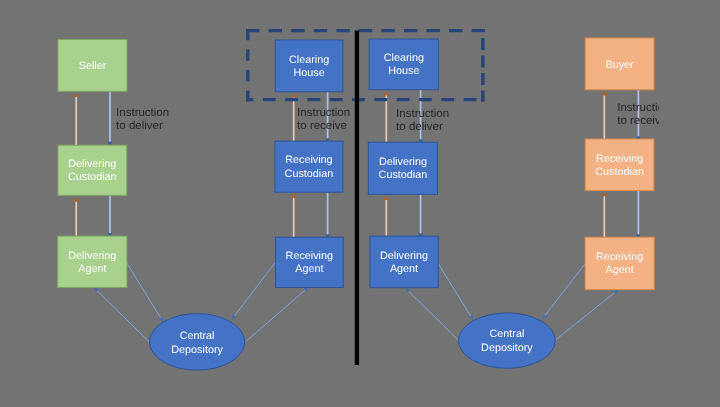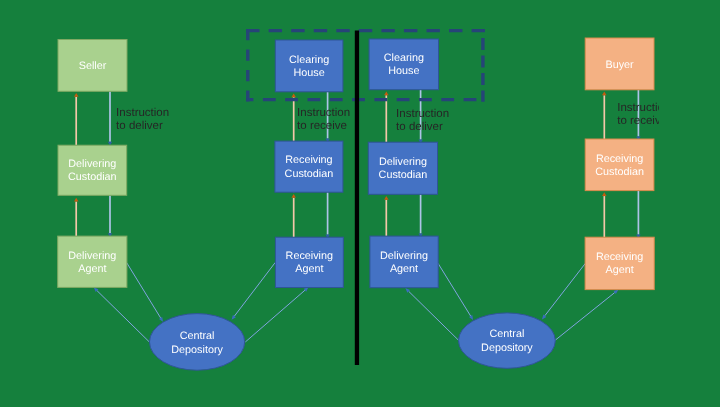--- a/index.html
+++ b/index.html
@@ -1,19 +1,19 @@
 <!DOCTYPE html>
 <html><head>
 <meta charset="utf-8">
 <title>Settlement Flow Diagram</title>
 <style>
   html,body{margin:0;padding:0;background:#ffffff;}
   body{width:720px;height:407px;overflow:hidden;font-family:"Liberation Sans",sans-serif;
        -webkit-font-smoothing:antialiased;text-rendering:geometricPrecision;}
-  #canvas{position:relative;width:720px;height:407px;background:#15803d;overflow:hidden;}
+  #canvas{position:relative;width:720px;height:407px;background:#737373;overflow:hidden;}
   svg#scene{position:absolute;left:0;top:0;width:720px;height:407px;display:block;}
   .nodelabel{fill:#FFFFFF;font-family:"Liberation Sans",sans-serif;font-size:10.8px;text-anchor:middle;}
   .flowlabel{fill:#262626;font-family:"Liberation Sans",sans-serif;font-size:11.5px;}
   .box-green{fill:#A9D18E;stroke:#7FA963;stroke-width:1;}
   .box-blue{fill:#4472C4;stroke:#2F5597;stroke-width:1;}
   .box-orange{fill:#F4B183;stroke:#D98A4D;stroke-width:1;}
   .dashbox{fill:none;stroke:#264478;stroke-width:3.4;}
   .dash-h{stroke-dasharray:13.4 9.15;}
   .dash-h2{stroke-dasharray:12.8 9.5;stroke-dashoffset:5.6;}
   .dash-v{stroke-dasharray:11.3 9.2;}

